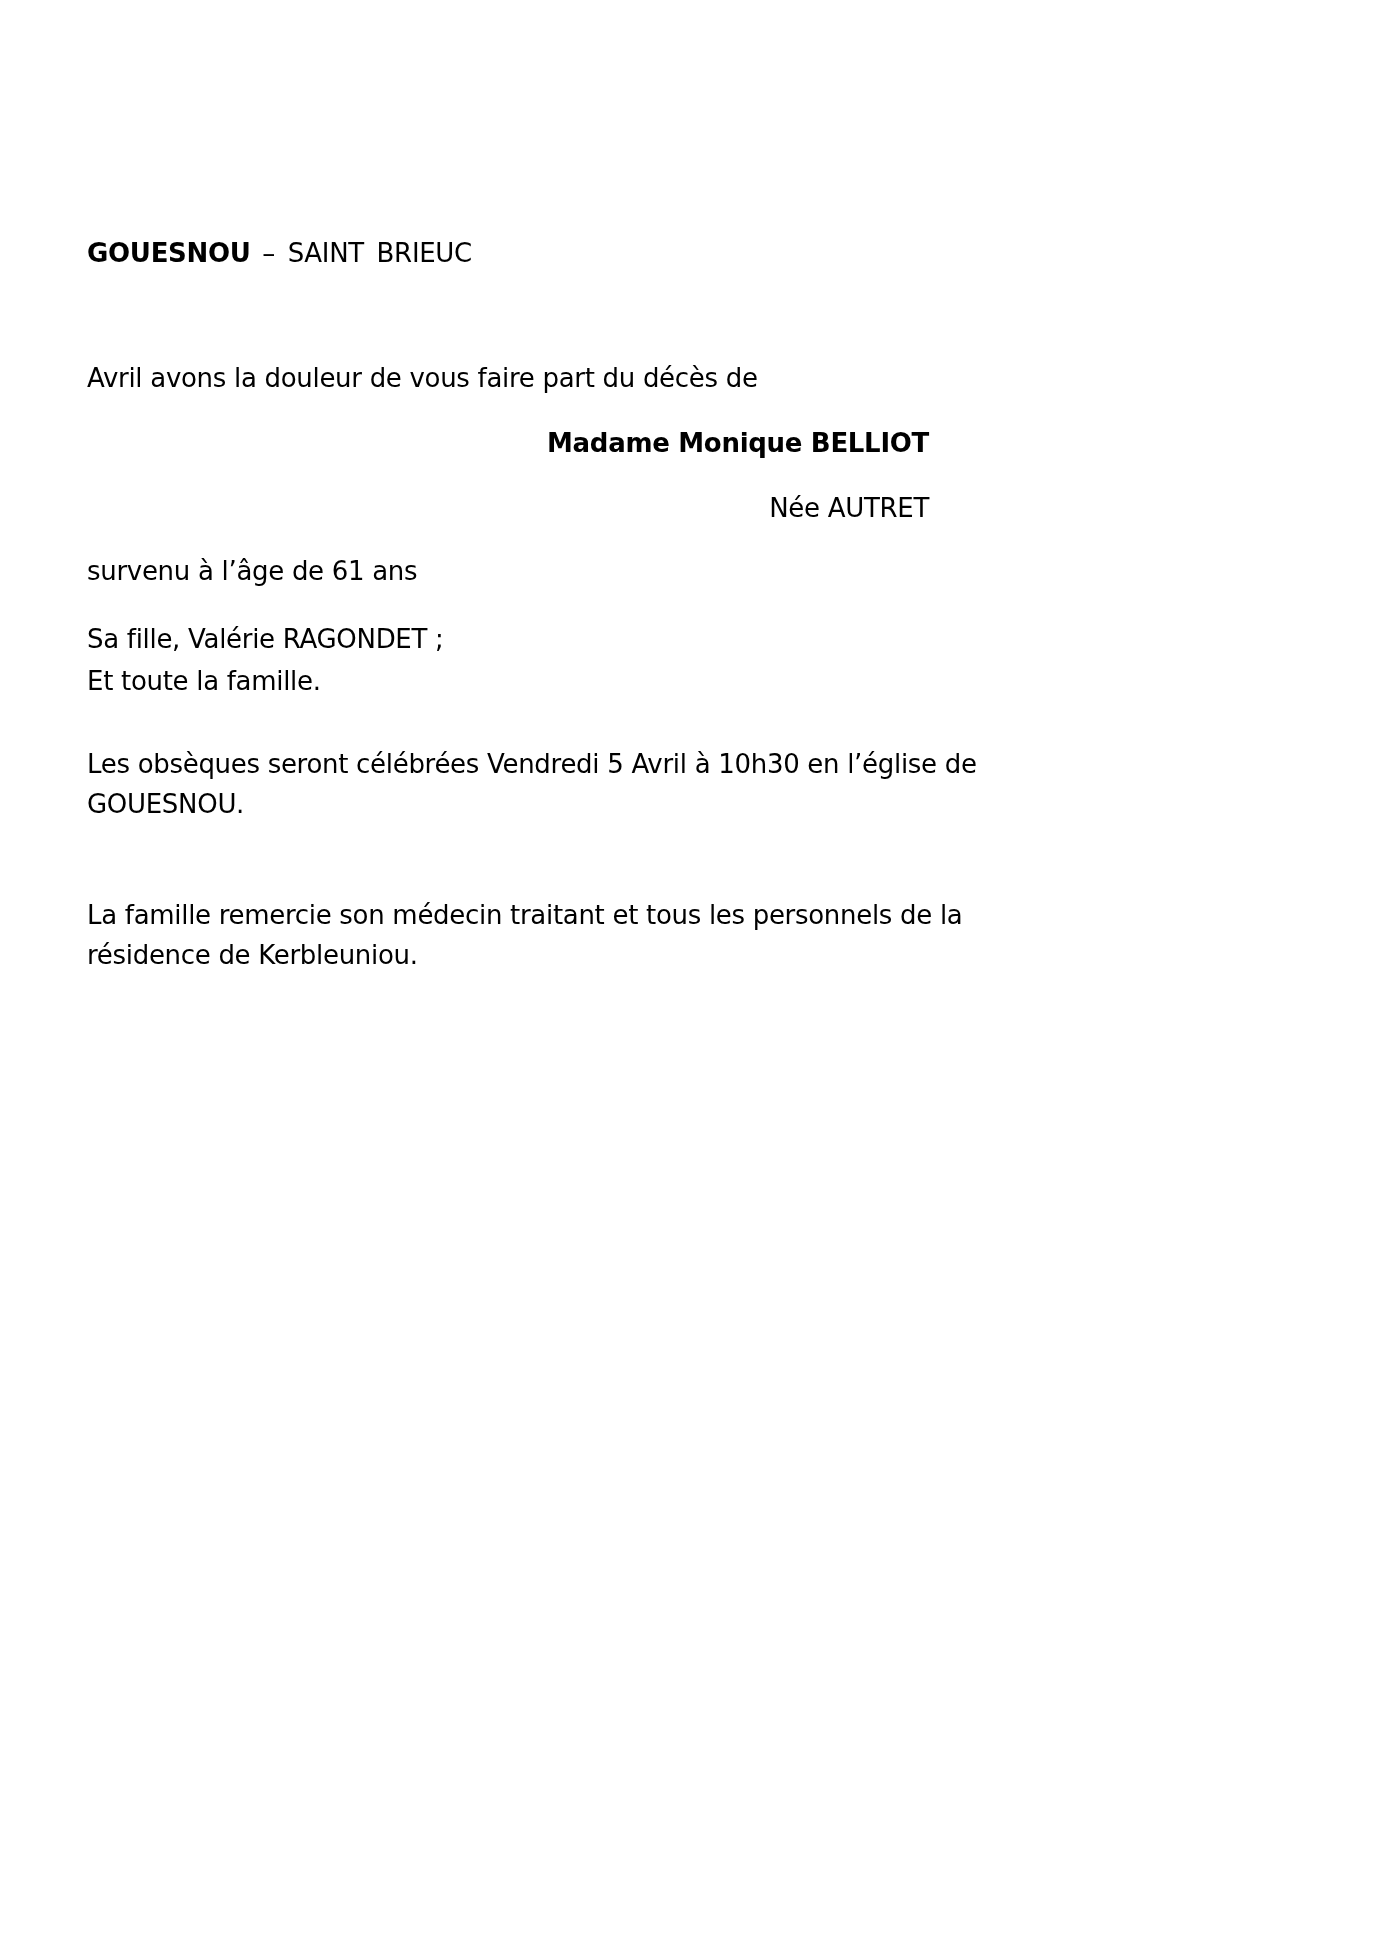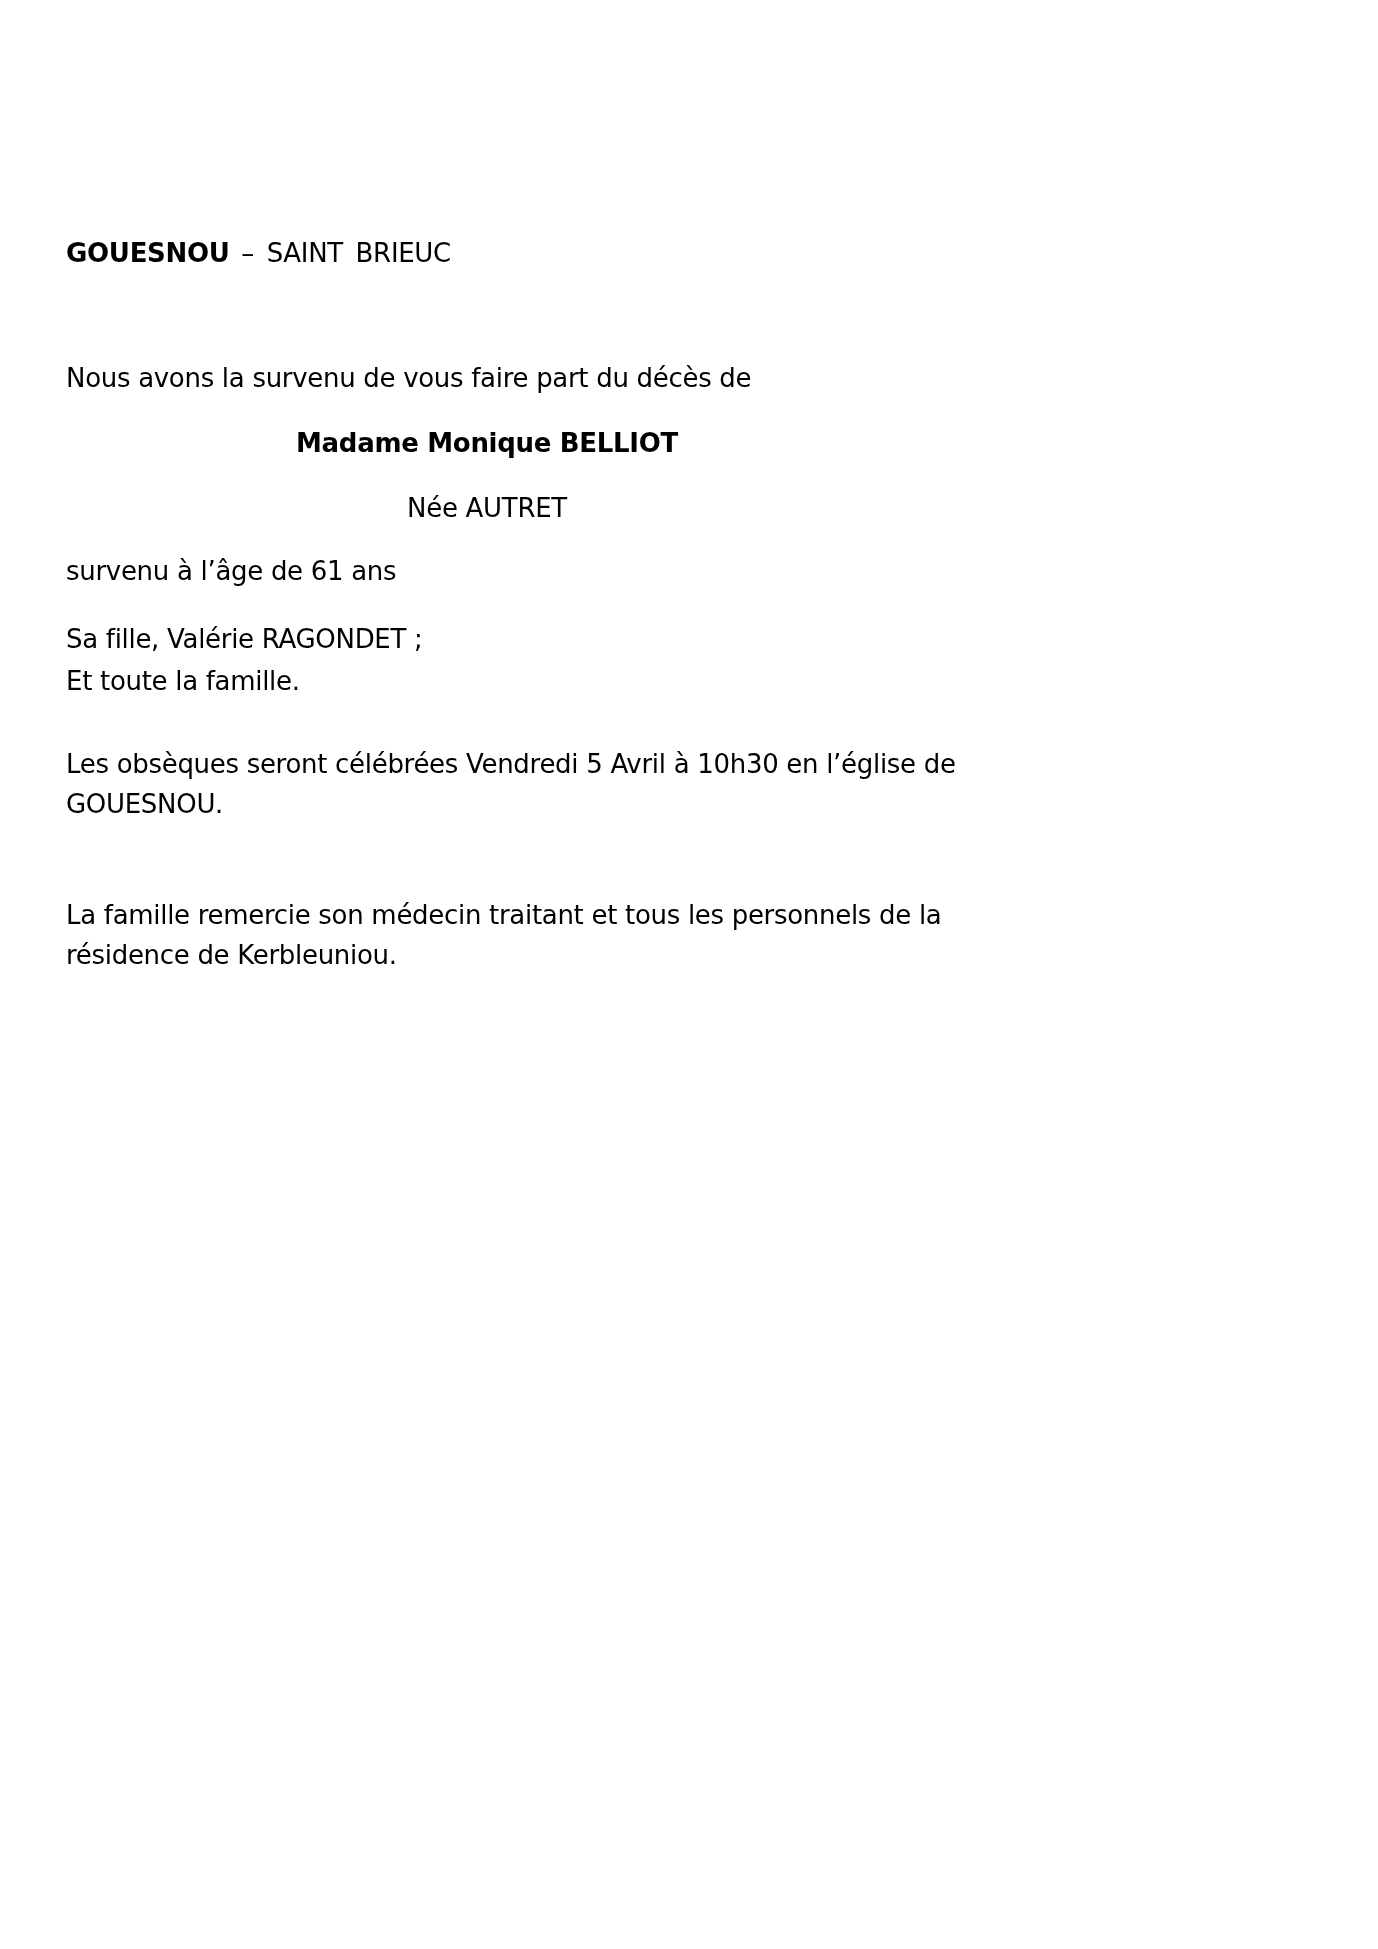--- a/index.html
+++ b/index.html
@@ -10,49 +10,49 @@
     background: #ffffff;
     color: #000000;
     font-family: "DejaVu Sans", sans-serif;
     font-size: 26px;
     line-height: 40px;
     letter-spacing: -0.3px;
     overflow: hidden;
   }
   .content {
     padding-top: 233px;
-    padding-left: 66px;
+    padding-left: 87px;
     width: 1200px;
   }
   .line { white-space: nowrap; }
   .doc-title { margin: 0 0 85px 0; white-space: nowrap; }
   .doc-title .bold-part { font-weight: bold; }
   .doc-title .rest-part { margin-left: 0.45em; word-spacing: 0.18em; }
   .intro { margin: 0 0 25px 0; }
-  .center-zone { width: 842px; text-align: center; }
+  .center-zone { width: 842px; text-align: right; }
   .heading-name { font-weight: bold; margin: 0 0 25px 0; }
   .heading-maiden { font-weight: normal; margin: 0 0 23px 0; }
   .age-line { margin: 0 0 27px 0; }
   .family-block { line-height: 42px; margin: 0 0 42px 0; }
   .para-ceremony { margin: 0 0 71px 0; }
   .para-repose { margin: 0 0 45px 0; }
   .para-thanks { margin: 4px 0 40px 0; }
   .para-closing { margin: 0; }
 </style>
 </head>
 <body>
 
 <div class="page">
   <div class="content">
 
     <div class="doc-title">
       <span class="bold-part">GOUESNOU</span><span class="rest-part">– SAINT BRIEUC</span>
     </div>
 
-    <div class="intro line">Nous avons la survenu de vous faire part du décès de</div>
+    <div class="intro line">Avril avons la douleur de vous faire part du décès de</div>
 
     <div class="center-zone">
       <div class="heading-name line">Madame Monique BELLIOT</div>
       <div class="heading-maiden line">Née AUTRET</div>
     </div>
 
     <div class="age-line line">survenu à l’âge de 61 ans</div>
 
     <div class="family-block">
       <div class="line">Sa fille, Valérie RAGONDET ;</div>

